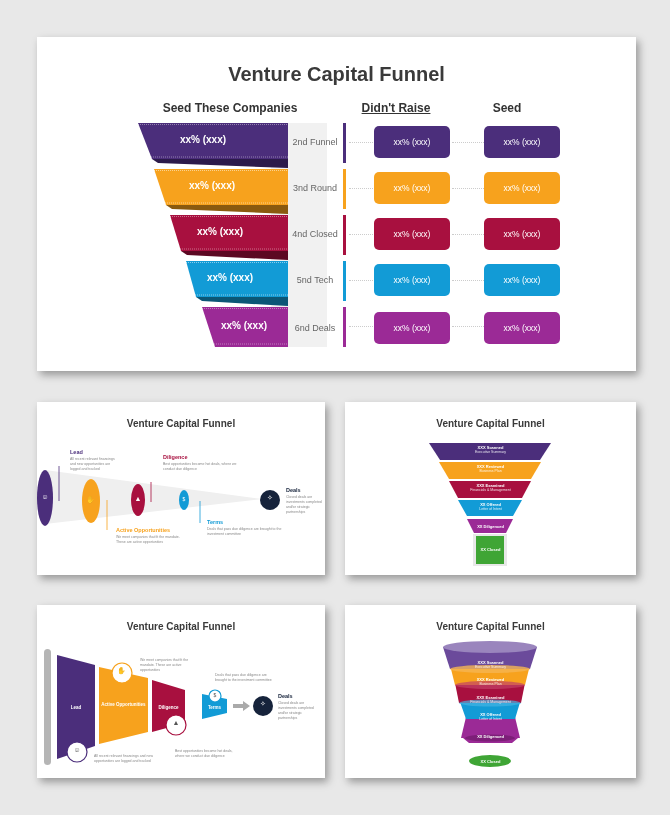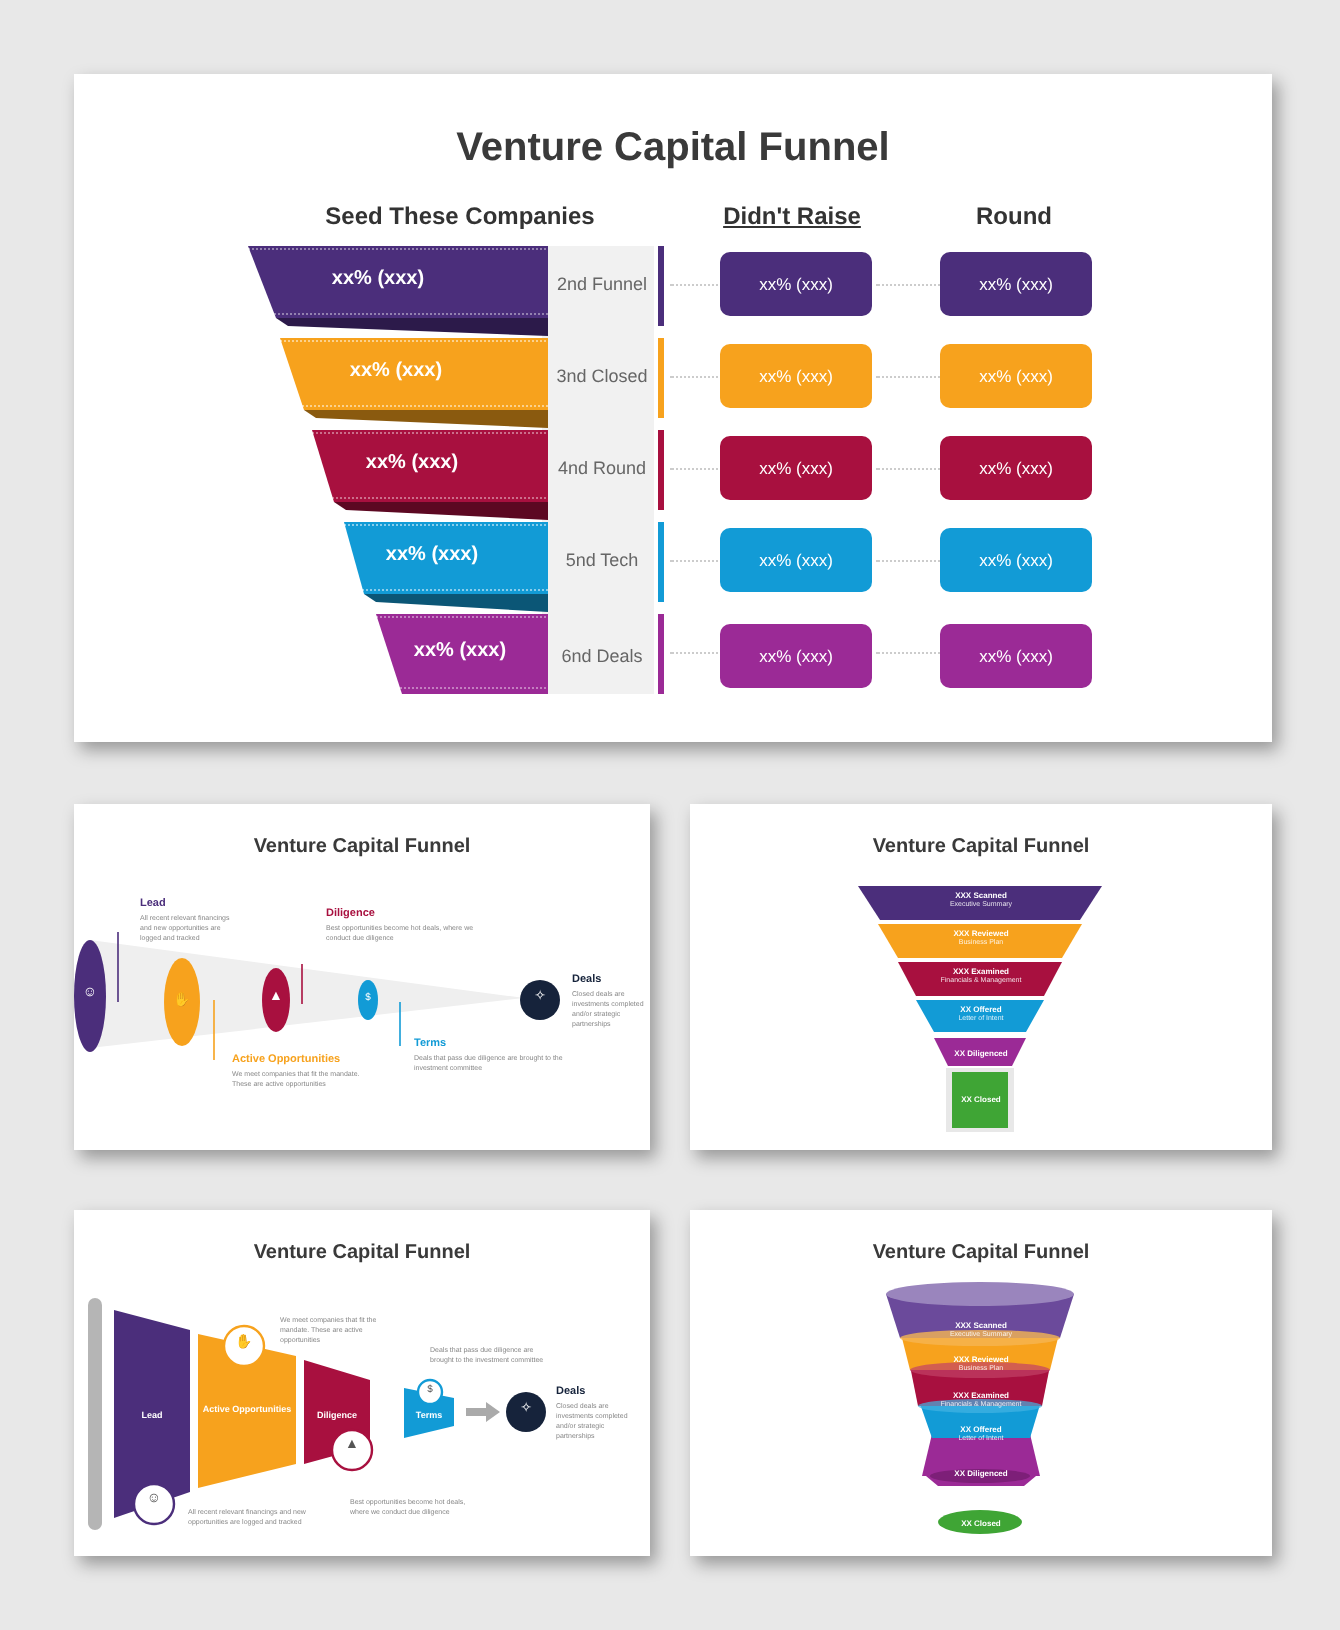--- a/index.html
+++ b/index.html
@@ -6,21 +6,21 @@
   html, body { width: 670px; height: 815px; background: #e8e8e8; overflow: hidden; }
   body { position: relative; font-family: "Liberation Sans", "DejaVu Sans", sans-serif; color: #333; }
   .slide { position: absolute; background: #fff; box-shadow: 3px 4px 8px rgba(0,0,0,0.35); overflow: hidden; }
   .title { position: absolute; left: 0; right: 0; text-align: center; font-weight: bold; color: #3a3a3a; }
 
   
   #s1 { left: 37px; top: 37px; width: 599px; height: 334px; }
   #s1 .title { top: 26px; font-size: 20px; }
   .colhead { position: absolute; top: 64px; font-size: 12px; font-weight: bold; color: #333; text-align: center; }
   .gray-panel { position: absolute; left: 234px; top: 86px; width: 56px; height: 224px; background: #f1f1f1; }
-  .row { position: absolute; left: 1px; width: 599px; height: 40px; }
+  .row { position: absolute; left: 15px; width: 599px; height: 40px; }
   .band { position: absolute; top: 0; height: 36px; }
   .band svg { display: block; }
   .band-label { position: absolute; top: 11px; font-size: 10px; font-weight: bold; color: #fff; text-align: center; }
   .round-label { position: absolute; left: 236px; top: 14px; width: 54px; text-align: center; font-size: 9px; color: #666; }
   .vbar { position: absolute; left: 291px; top: 0; width: 3px; height: 40px; }
   .dots { position: absolute; top: 19px; height: 0; border-top: 1px dotted #ccc; }
   .pill { position: absolute; top: 3px; width: 76px; height: 32px; border-radius: 5px; color: #fff; font-size: 8.5px; display: flex; align-items: center; justify-content: center; }
 
   
   .small { width: 288px; height: 173px; }
@@ -36,21 +36,21 @@
   .layer-txt b { display: block; font-size: 4px; }
   .layer-txt span { display: block; font-size: 3.5px; opacity: 0.85; }
 </style>
 </head>
 <body>
 
 <div class="slide" id="s1">
   <div class="title">Venture Capital Funnel</div>
   <div class="colhead" style="left:120px;width:146px;">Seed These Companies</div>
   <div class="colhead" style="left:318px;width:82px;text-decoration:underline;">Didn't Raise</div>
-  <div class="colhead" style="left:432px;width:76px;">Round</div>
+  <div class="colhead" style="left:432px;width:76px;">Seed</div>
 
   <div class="gray-panel"></div>
 
   <div class="row" style="top:86px;">
     <div class="band" style="left:86px;width:150px;">
       <svg width="150" height="45" viewBox="0 0 150 45">
         <polygon points="14,36 150,36 150,45 20,40" fill="#2c1a4a"></polygon>
         <polygon points="0,0 150,0 150,36 14,36" fill="#4b2e7b"></polygon>
         <line x1="0" y1="1.5" x2="150" y2="1.5" stroke="#fff" stroke-opacity=".4" stroke-dasharray="1,1"></line>
         <line x1="13" y1="34" x2="150" y2="34" stroke="#fff" stroke-opacity=".4" stroke-dasharray="1,1"></line>
@@ -68,39 +68,39 @@
   <div class="row" style="top:132px;">
     <div class="band" style="left:102px;width:134px;">
       <svg width="134" height="45" viewBox="0 0 134 45">
         <polygon points="12,36 134,36 134,45 18,40" fill="#8a5a0f"></polygon>
         <polygon points="0,0 134,0 134,36 12,36" fill="#f7a21d"></polygon>
         <line x1="0" y1="1.5" x2="134" y2="1.5" stroke="#fff" stroke-opacity=".5" stroke-dasharray="1,1"></line>
         <line x1="11" y1="34" x2="134" y2="34" stroke="#fff" stroke-opacity=".5" stroke-dasharray="1,1"></line>
       </svg>
       <div class="band-label" style="left:8px;width:100px;">xx% (xxx)</div>
     </div>
-    <div class="round-label">3nd Closed</div>
+    <div class="round-label">3nd Round</div>
     <div class="vbar" style="background:#f7a21d;"></div>
     <div class="dots" style="left:297px;width:24px;"></div>
     <div class="pill" style="left:322px;background:#f7a21d;">xx% (xxx)</div>
     <div class="dots" style="left:400px;width:32px;"></div>
     <div class="pill" style="left:432px;background:#f7a21d;">xx% (xxx)</div>
   </div>
 
   <div class="row" style="top:178px;">
     <div class="band" style="left:118px;width:118px;">
       <svg width="118" height="45" viewBox="0 0 118 45">
         <polygon points="11,36 118,36 118,45 17,40" fill="#5c0822"></polygon>
         <polygon points="0,0 118,0 118,36 11,36" fill="#a8103f"></polygon>
         <line x1="0" y1="1.5" x2="118" y2="1.5" stroke="#fff" stroke-opacity=".4" stroke-dasharray="1,1"></line>
         <line x1="10" y1="34" x2="118" y2="34" stroke="#fff" stroke-opacity=".4" stroke-dasharray="1,1"></line>
       </svg>
       <div class="band-label" style="left:6px;width:88px;">xx% (xxx)</div>
     </div>
-    <div class="round-label">4nd Round</div>
+    <div class="round-label">4nd Closed</div>
     <div class="vbar" style="background:#a8103f;"></div>
     <div class="dots" style="left:297px;width:24px;"></div>
     <div class="pill" style="left:322px;background:#a8103f;">xx% (xxx)</div>
     <div class="dots" style="left:400px;width:32px;"></div>
     <div class="pill" style="left:432px;background:#a8103f;">xx% (xxx)</div>
   </div>
 
   <div class="row" style="top:224px;">
     <div class="band" style="left:134px;width:102px;">
       <svg width="102" height="45" viewBox="0 0 102 45">

